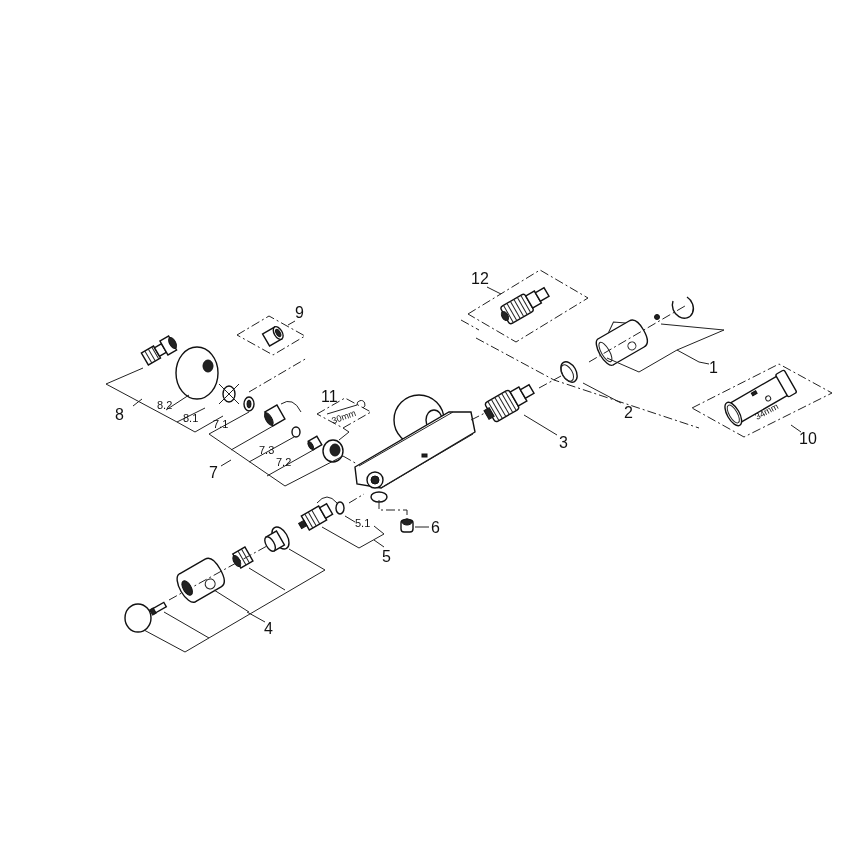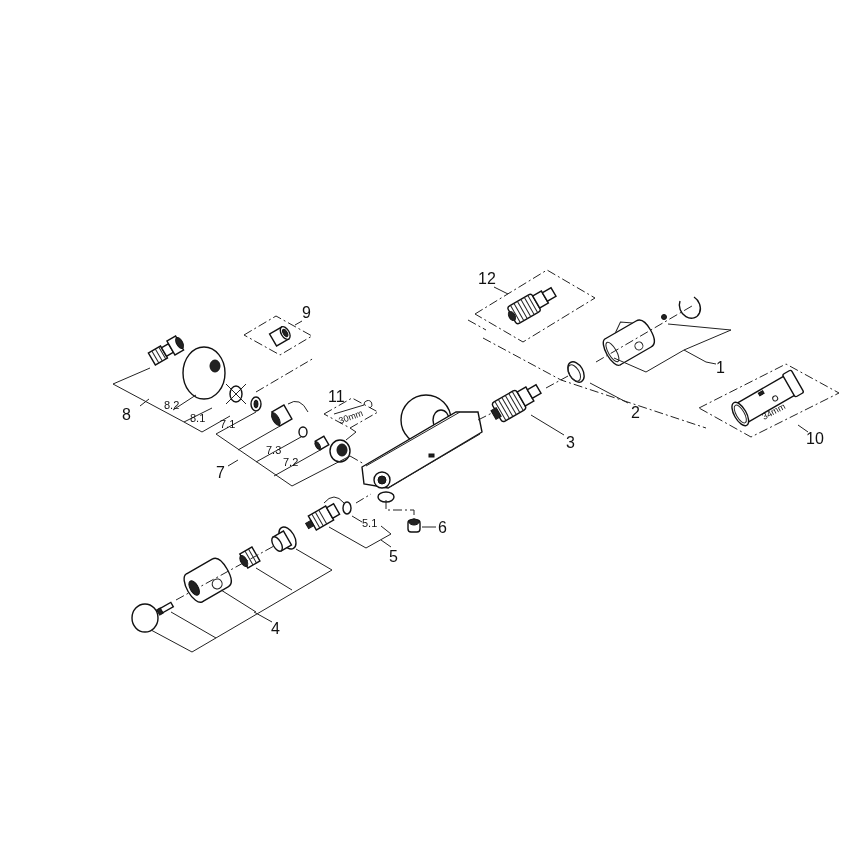--- a/index.html
+++ b/index.html
@@ -1,17 +1,17 @@
 <!DOCTYPE html>
 <html><head>
 <meta charset="utf-8">
 <style>
   html, body { margin:0; padding:0; background:#ffffff; }
   body { width:868px; height:868px; position:relative; overflow:hidden; font-family:"Liberation Sans", sans-serif; }
-  #stage { position:absolute; left:16px; top:0; width:768px; height:868px; }
+  #stage { position:absolute; left:9px; top:0; width:768px; height:868px; }
   svg text { font-family:"Liberation Sans", sans-serif; fill:#111; }
   .lbl { font-size:16px; }
   .sub { font-size:11px; }
   .tiny { font-size:9px; }
   .ln { stroke:#222; stroke-width:1; fill:none; }
   .dash { stroke:#222; stroke-width:1; fill:none; stroke-dasharray:9 3 2 3; }
   .part { stroke:#111; stroke-width:1.4; fill:#fff; }
   .dark { fill:#222; stroke:#111; stroke-width:1; }
 </style>
 </head>

